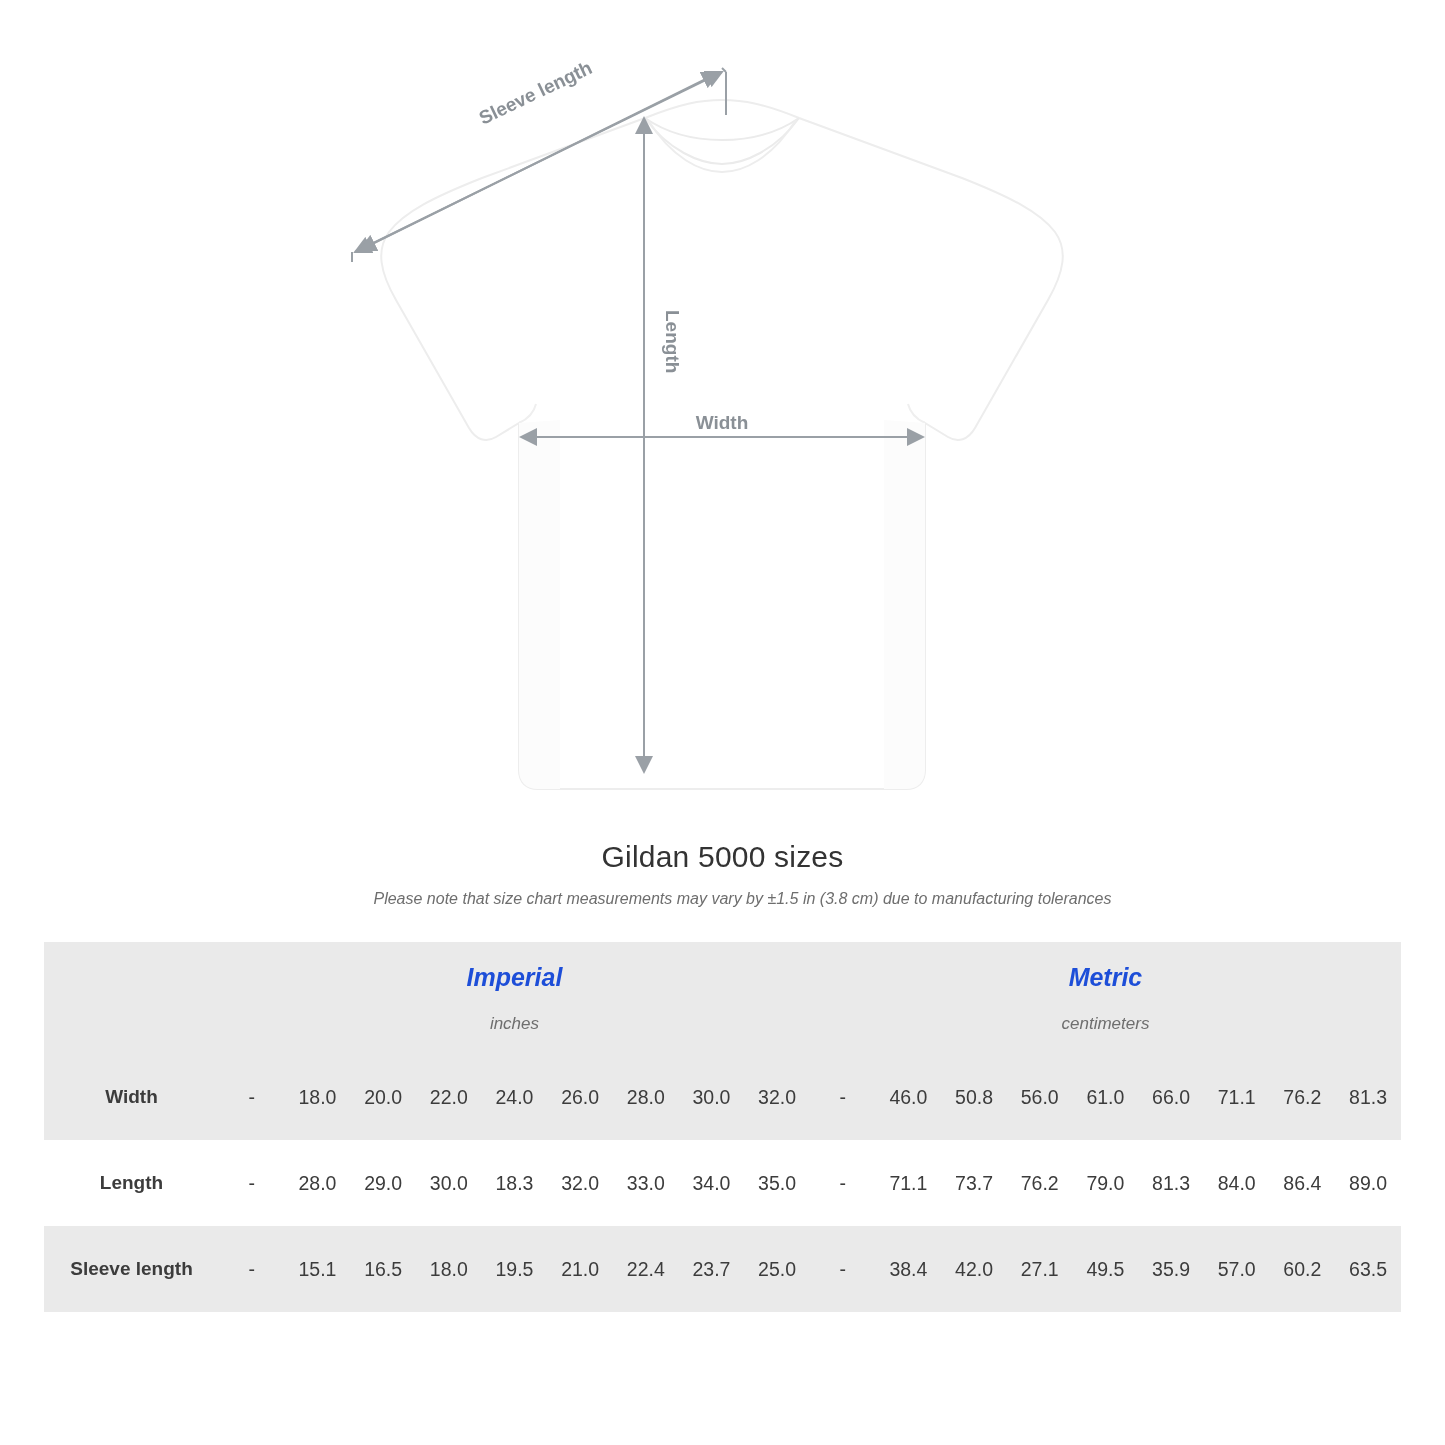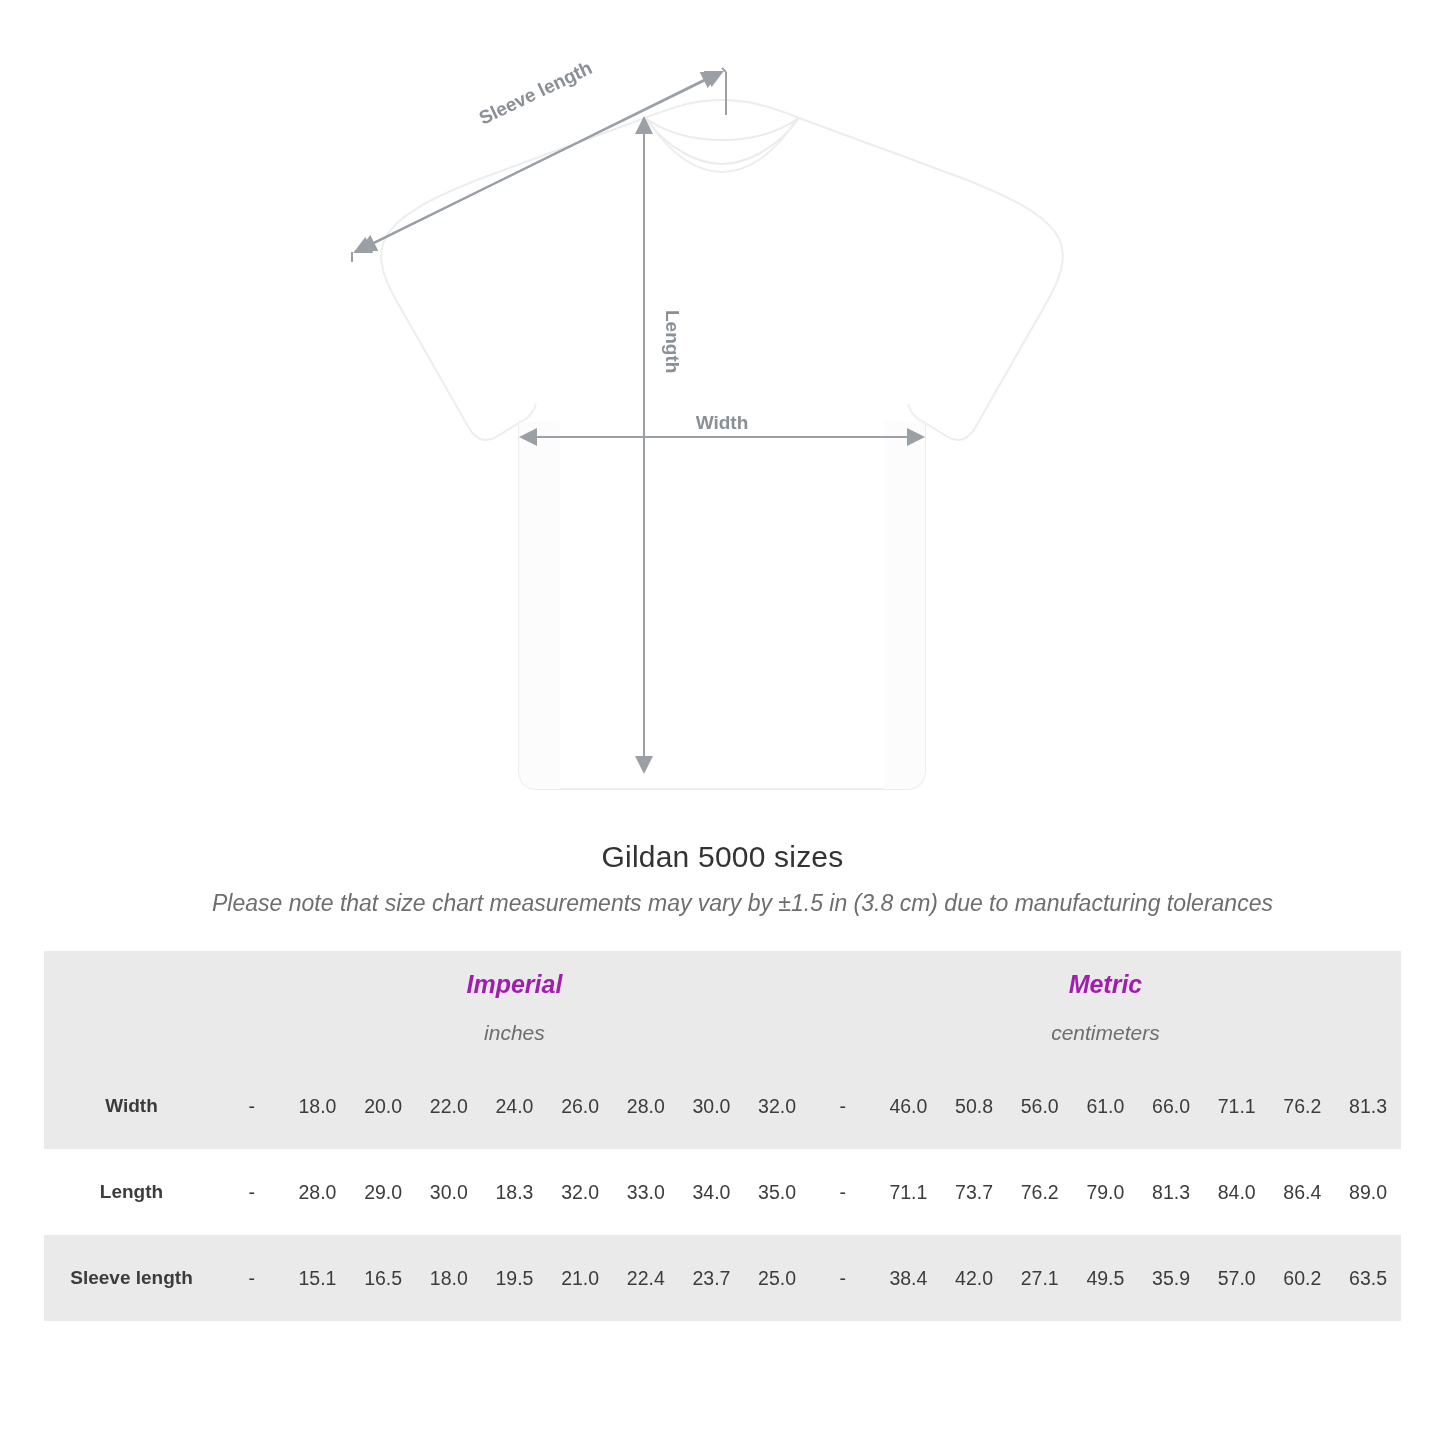--- a/index.html
+++ b/index.html
@@ -38,21 +38,21 @@
     margin-top: 20px;
   }
   .chart-title {
     font-size: 30px;
     font-weight: normal;
     color: #333333;
     letter-spacing: 0.2px;
   }
   .chart-note {
     margin-top: 16px;
-    font-size: 23px;
+    font-size: 16px;
     font-style: italic;
     color: #6e6e6e;
     margin-left: 40px;
   }
 
   
   .table-wrap {
     margin: 34px 44px 0 44px;
   }
   table.size-table {
@@ -68,25 +68,25 @@
   }
   .unitbar td {
     background: #eaeaea;
     height: 112px;
     padding: 0;
   }
   .unit-name {
     font-size: 25px;
     font-style: italic;
     font-weight: bold;
-    color: #a21caf;
+    color: #1d4ed8;
     line-height: 1.25;
   }
   .unit-sub {
-    font-size: 21px;
+    font-size: 17px;
     font-style: italic;
     color: #6e6e6e;
     margin-top: 20px;
   }
   .hdr td {
     background: #ffffff;
     height: 86px;
     font-size: 19px;
     color: #3c3c3c;
   }

